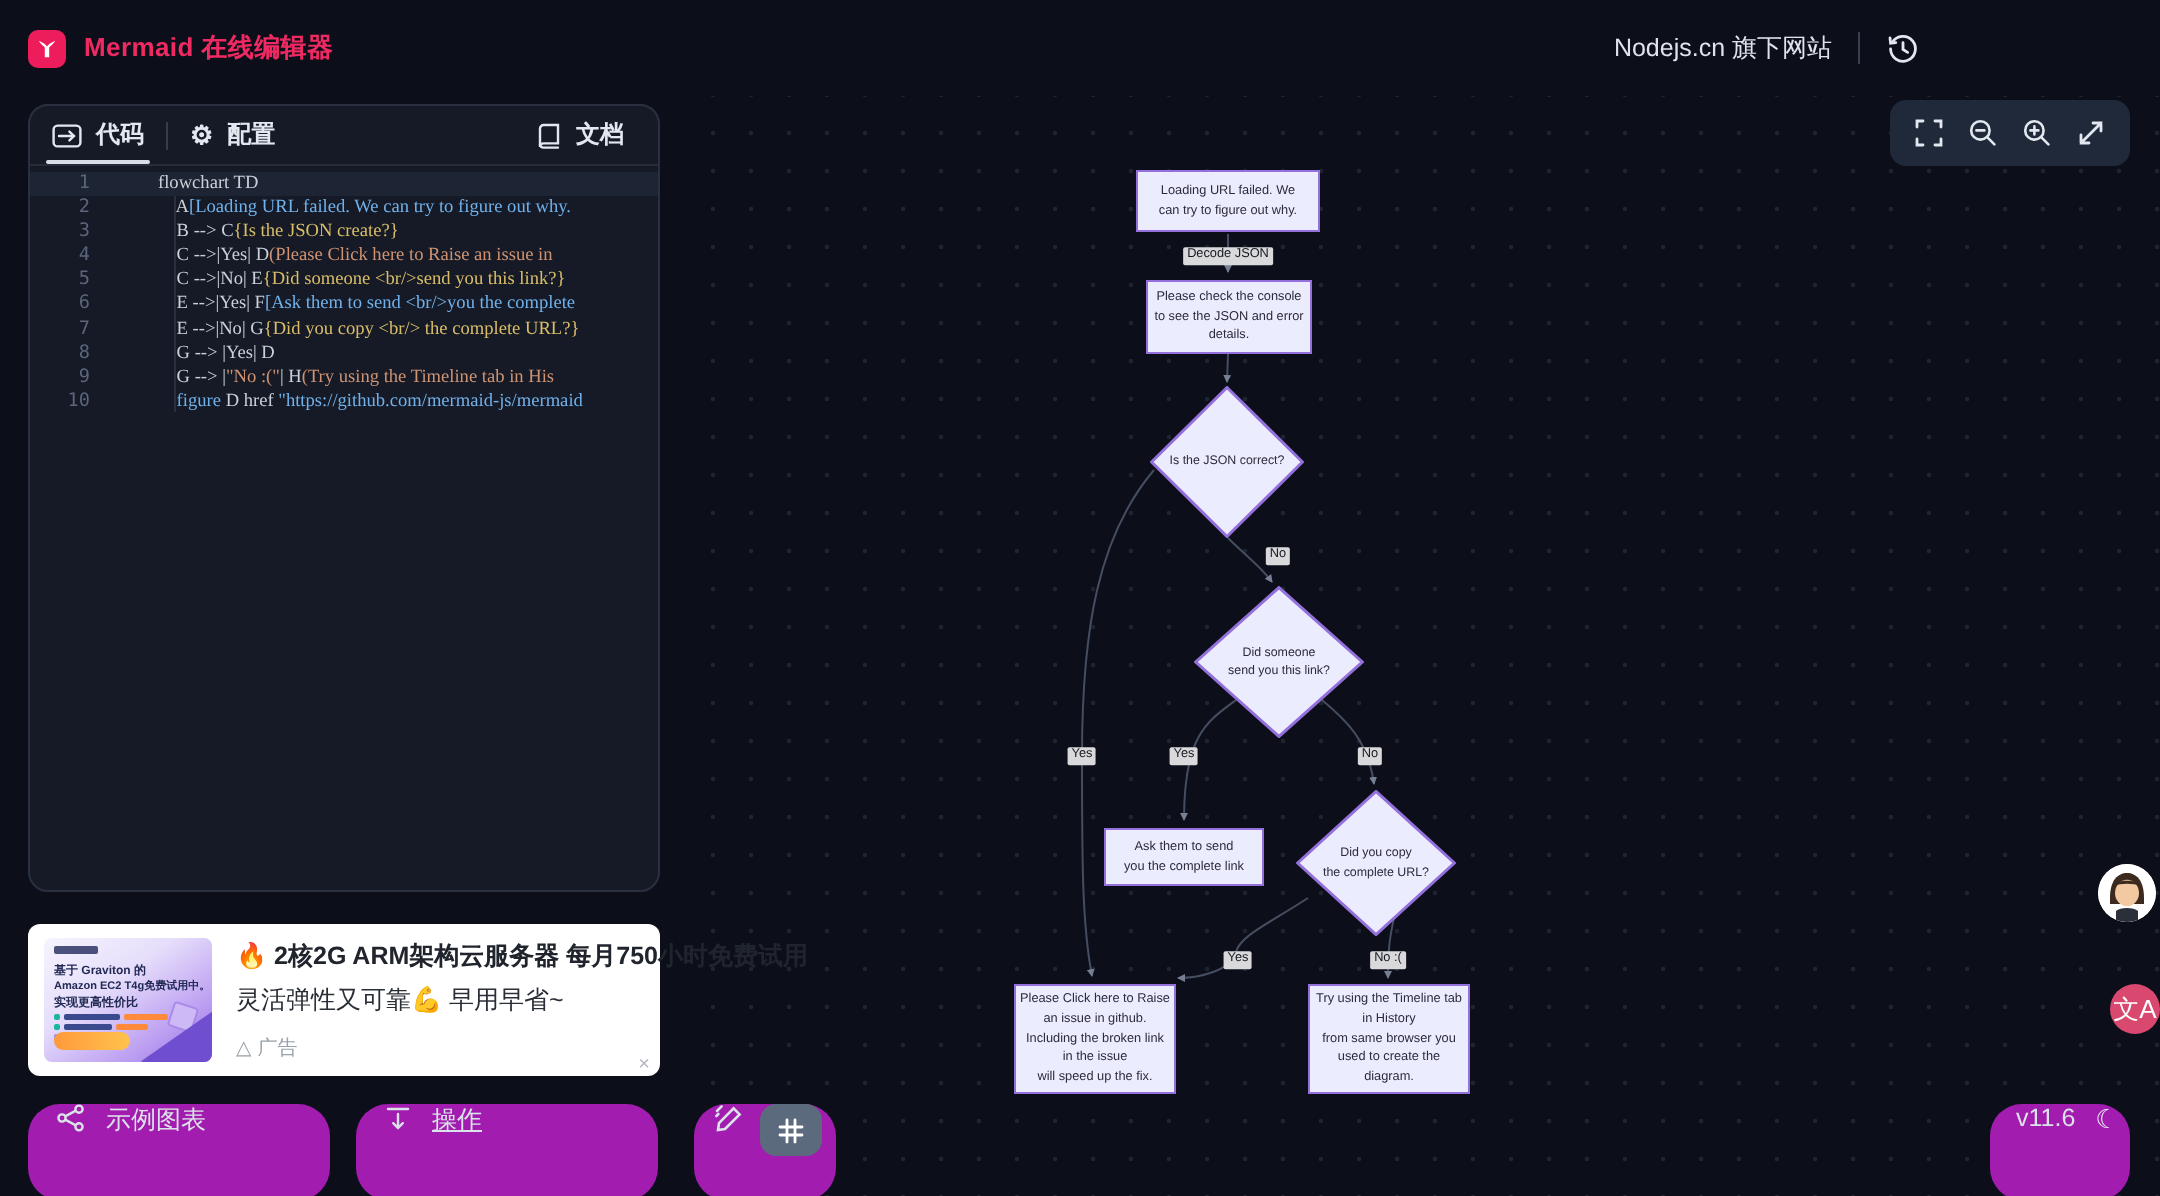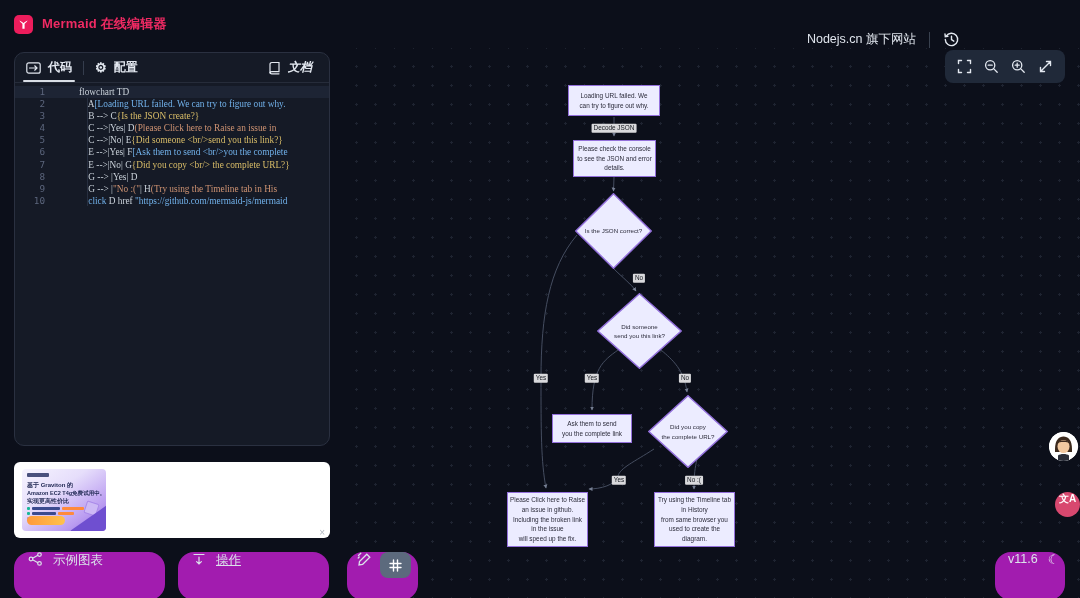--- a/index.html
+++ b/index.html
@@ -3,33 +3,33 @@
 <meta charset="utf-8">
 <style>
   html,body{margin:0;padding:0;}
   body{width:1080px;height:598px;overflow:hidden;background:#0c0f1a;
        font-family:"Liberation Sans",sans-serif;position:relative;}
 
   
   .header{position:absolute;left:0;top:0;width:976px;height:48px;display:flex;align-items:center;z-index:30;}
   .logo{width:19px;height:19px;border-radius:5px;background:#ed1d5c;margin-left:14px;display:flex;align-items:center;justify-content:center;}
   .app-title{margin-left:9px;color:#ef2a63;font-size:13px;font-weight:bold;letter-spacing:.2px;}
-  .header-right{position:absolute;right:16px;top:0;height:48px;display:flex;align-items:flex-end;gap:13px;}
+  .header-right{position:absolute;right:16px;top:0;height:48px;display:flex;align-items:center;gap:13px;}
   .site-note{color:#dfe4ec;font-size:12.5px;}
   .hdr-divider{width:1px;height:16px;background:#39414f;}
   .icon-btn{display:flex;align-items:center;justify-content:center;cursor:pointer;background:none;border:none;padding:0;}
 
   
   .editor-panel{position:absolute;left:14px;top:52px;width:316px;height:394px;background:#151a26;
                 border:1px solid #2a3040;border-radius:10px;z-index:40;box-sizing:border-box;overflow:hidden;}
   .tabbar{height:29px;display:flex;align-items:center;border-bottom:1px solid #262c3a;position:relative;}
   .tab{display:flex;align-items:center;gap:7px;padding:0 11px;height:100%;color:#e3e8f0;font-size:12px;font-weight:bold;position:relative;cursor:pointer;}
   .tab.active::after{content:"";position:absolute;left:8px;right:8px;bottom:0;height:2px;background:#d9dee6;border-radius:1px;}
   .tab-divider{width:1px;height:14px;background:#353d4d;}
-  .docs-tab{margin-left:auto;margin-right:6px;font-style:italic;}
+  .docs-tab{margin-left:auto;margin-right:6px;}
   .gear-glyph{font-size:13px;line-height:1;color:#e3e8f0;}
 
   .code-area{position:relative;padding-top:3px;font-family:"DejaVu Sans Mono","Liberation Mono",monospace;}
   .code-line{display:flex;height:12.1px;line-height:12.1px;font-size:9.3px;white-space:pre;}
   .code-line.current{background:#1d2434;}
   .ln{width:30px;text-align:right;padding-right:14px;color:#5b657c;flex:none;}
   .lt{margin-left:20px;font-family:Liberation Serif, serif;}
   .tok-p{color:#c9d1d9;} .tok-b{color:#71b1ea;} .tok-y{color:#d9bd68;} .tok-o{color:#cf9372;}
   .indent-guide{position:absolute;left:72px;top:15px;width:1px;height:108px;background:#272f40;}
 
@@ -77,21 +77,21 @@
   .diamond{position:absolute;z-index:3;}
   .diamond svg{position:absolute;left:0;top:0;width:100%;height:100%;}
   .diamond .dtext{position:absolute;inset:0;display:flex;align-items:center;justify-content:center;text-align:center;
                   color:#2b2b3a;font-size:6.2px;line-height:1.5;white-space:pre-line;}
   .edge-label{position:absolute;z-index:4;transform:translate(-50%,-50%);background:#d9d9dc;color:#15181f;
               font-size:6.4px;line-height:1.35;padding:0px 2px;border-radius:1px;white-space:nowrap;}
 
   
   .avatar1{position:absolute;left:1049px;top:432px;width:29px;height:29px;border-radius:50%;background:#fff;z-index:30;overflow:hidden;cursor:pointer;}
   .avatar2{position:absolute;left:1055px;top:492px;width:25px;height:25px;border-radius:50%;background:#d8486f;z-index:30;
-           display:flex;justify-content:center;color:#fff;font-size:10px;font-weight:bold;cursor:pointer;}
+           display:flex;align-items:center;justify-content:center;color:#fff;font-size:13px;font-weight:normal;cursor:pointer;}
   svg.ic{display:block;}
 </style>
 </head>
 <body>
 
 <div class="canvas"></div>
 
 <svg class="edges" viewBox="0 0 1080 598">
   <defs>
     <marker id="ah" markerWidth="6" markerHeight="6" refX="3.5" refY="2" orient="auto">
@@ -203,21 +203,21 @@
     <div id="codeLines">
         <div class="code-line current"><span class="ln">1</span><span class="lt"><span class="tok-p">flowchart TD</span></span></div>
         <div class="code-line"><span class="ln">2</span><span class="lt"><span class="tok-p">    A</span><span class="tok-b">[Loading URL failed. We can try to figure out why.</span></span></div>
         <div class="code-line"><span class="ln">3</span><span class="lt"><span class="tok-p">    B --&gt; C</span><span class="tok-y">{Is the JSON create?}</span></span></div>
         <div class="code-line"><span class="ln">4</span><span class="lt"><span class="tok-p">    C --&gt;|Yes| D</span><span class="tok-o">(Please Click here to Raise an issue in</span></span></div>
         <div class="code-line"><span class="ln">5</span><span class="lt"><span class="tok-p">    C --&gt;|No| E</span><span class="tok-y">{Did someone &lt;br/&gt;send you this link?}</span></span></div>
         <div class="code-line"><span class="ln">6</span><span class="lt"><span class="tok-p">    E --&gt;|Yes| F</span><span class="tok-b">[Ask them to send &lt;br/&gt;you the complete</span></span></div>
         <div class="code-line"><span class="ln">7</span><span class="lt"><span class="tok-p">    E --&gt;|No| G</span><span class="tok-y">{Did you copy &lt;br/&gt; the complete URL?}</span></span></div>
         <div class="code-line"><span class="ln">8</span><span class="lt"><span class="tok-p">    G --&gt; |Yes| D</span></span></div>
         <div class="code-line"><span class="ln">9</span><span class="lt"><span class="tok-p">    G --&gt; |</span><span class="tok-o">"No :("</span><span class="tok-p">| H</span><span class="tok-o">(Try using the Timeline tab in His</span></span></div>
-        <div class="code-line"><span class="ln">10</span><span class="lt"><span class="tok-b">    click</span><span class="tok-p"> D href </span><span class="tok-b">"https://github.com/mermaid-js/mermaid</span></span></div>
+        <div class="code-line"><span class="ln">10</span><span class="lt"><span class="tok-b">    figure</span><span class="tok-p"> D href </span><span class="tok-b">"https://github.com/mermaid-js/mermaid</span></span></div>
       </div>
     <div class="indent-guide"></div>
   </div>
 </div>
 
 <div class="ad-card">
   <div class="ad-thumb">
     <div class="logo-bar"></div>
     <span class="thumb-line" style="top:12px;">基于 Graviton 的</span>
     <span class="thumb-line" style="top:20px;transform:scale(0.92);">Amazon EC2 T4g免费试用中。</span>
@@ -232,20 +232,34 @@
         <i style="width:24px;background:#3b4a8f;"></i>
         <i style="width:16px;background:#ff8a3c;"></i>
       </div>
     <div class="deco-row" style="top:48px;">
         <i style="width:34px;background:#8f6ae0;opacity:.7;"></i>
       </div>
     <div class="thumb-btn"></div>
     <div class="thumb-cube"></div>
     <div class="thumb-ribbon"></div>
   </div>
+  <div class="ad-body">
+    <div class="ad-title">
+      <span>🔥 2核2G ARM架构云服务器 每月750小时免费试用</span>
+      <svg class="ic" width="11" height="11" viewBox="0 0 11 11" fill="none" stroke="#9aa1ab" stroke-width="1">
+        <rect x="0.8" y="0.8" width="9.4" height="9.4" rx="1.5"></rect>
+          <path d="M3,4 L8,4 M3,6.2 L8,6.2 M3,8.4 L6,8.4"></path>
+      </svg>
+    </div>
+    <div class="ad-sub">灵活弹性又可靠💪 早用早省~</div>
+    <div class="ad-label">
+      <span>△</span>
+      <span>广告</span>
+    </div>
+  </div>
   <span class="ad-close">×</span>
 </div>
 
 <div class="pill samples-btn">
   <svg class="ic" width="15" height="14" viewBox="0 0 15 14" fill="none" stroke="#dbe2ea" stroke-width="1.2">
     <circle cx="3" cy="7" r="1.8"></circle>
       <circle cx="11.5" cy="2.6" r="1.8"></circle>
       <circle cx="11.5" cy="11.4" r="1.8"></circle>
     <path d="M4.6,6.2 L9.9,3.3 M4.6,7.8 L9.9,10.7"></path>
   </svg>

